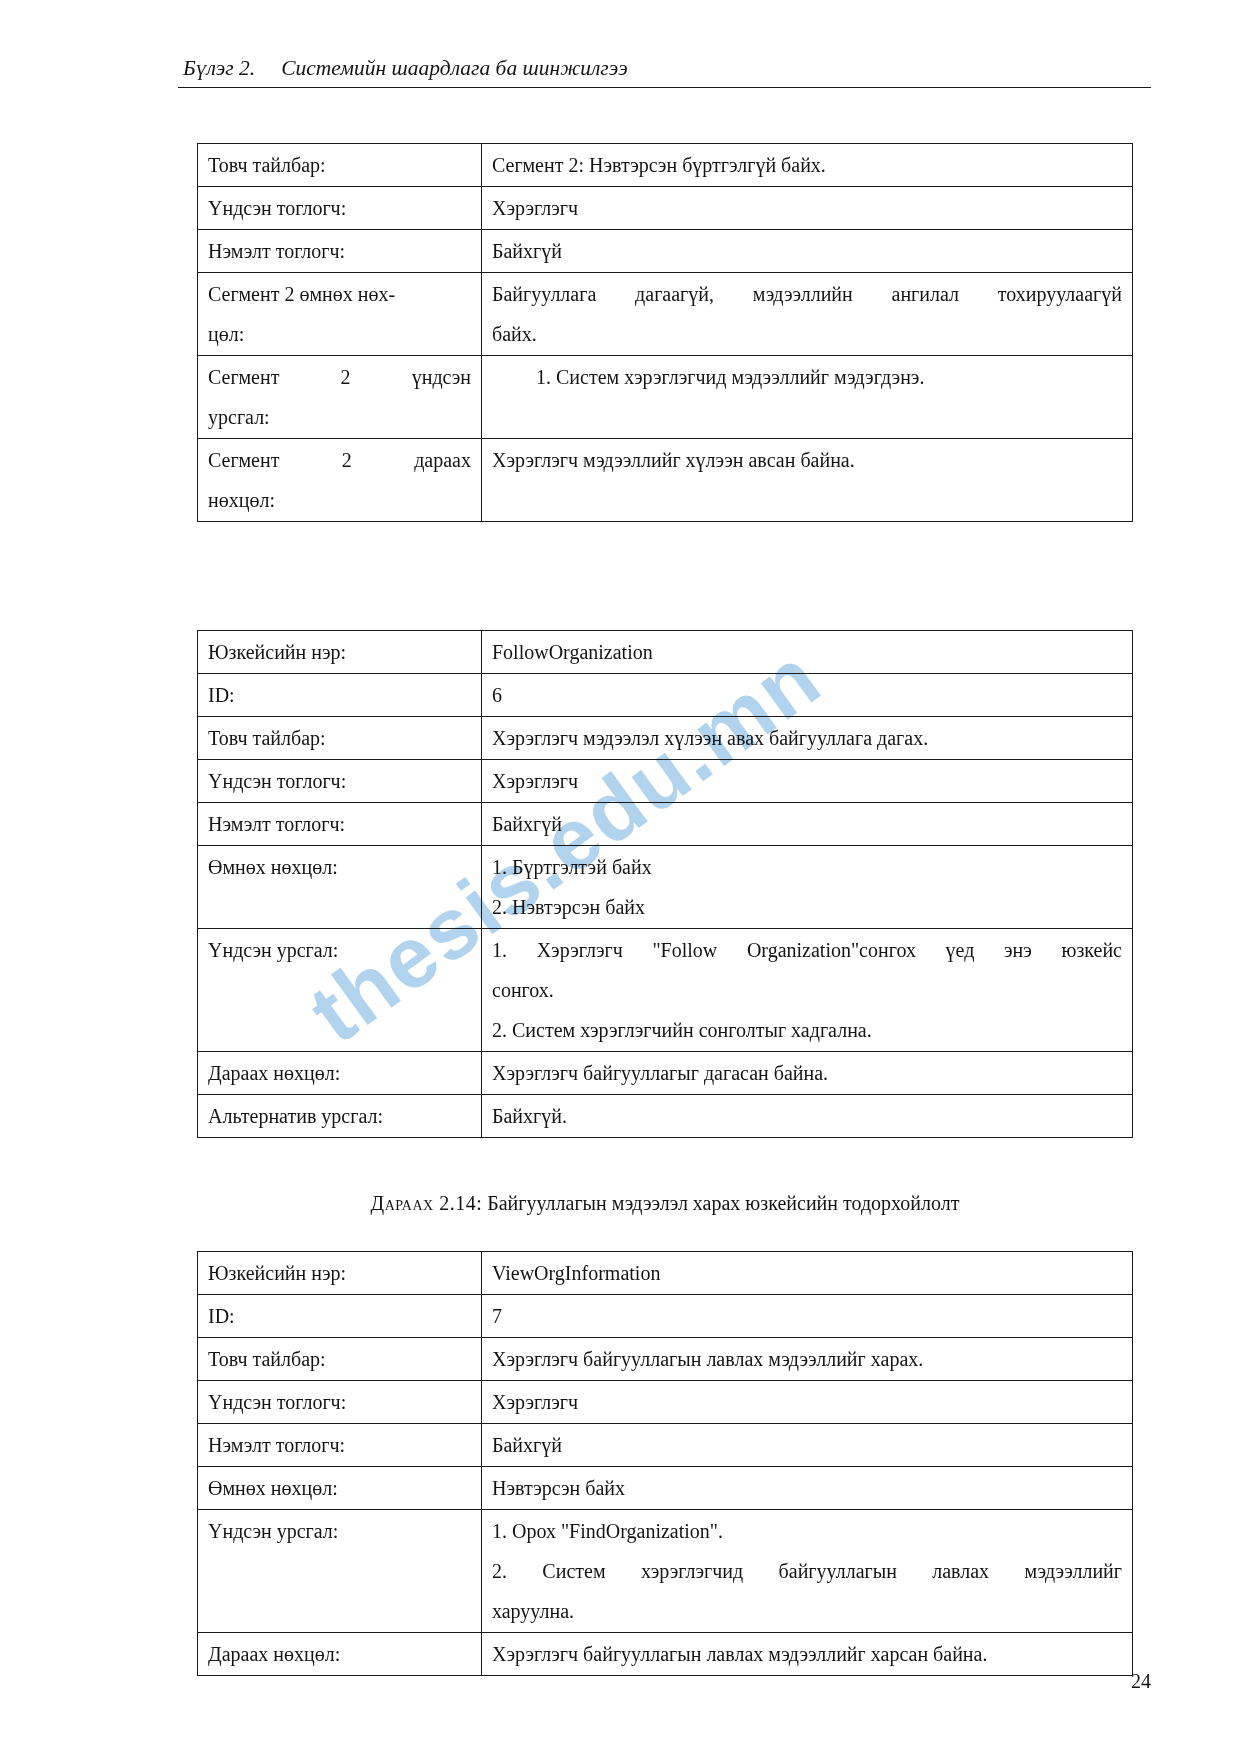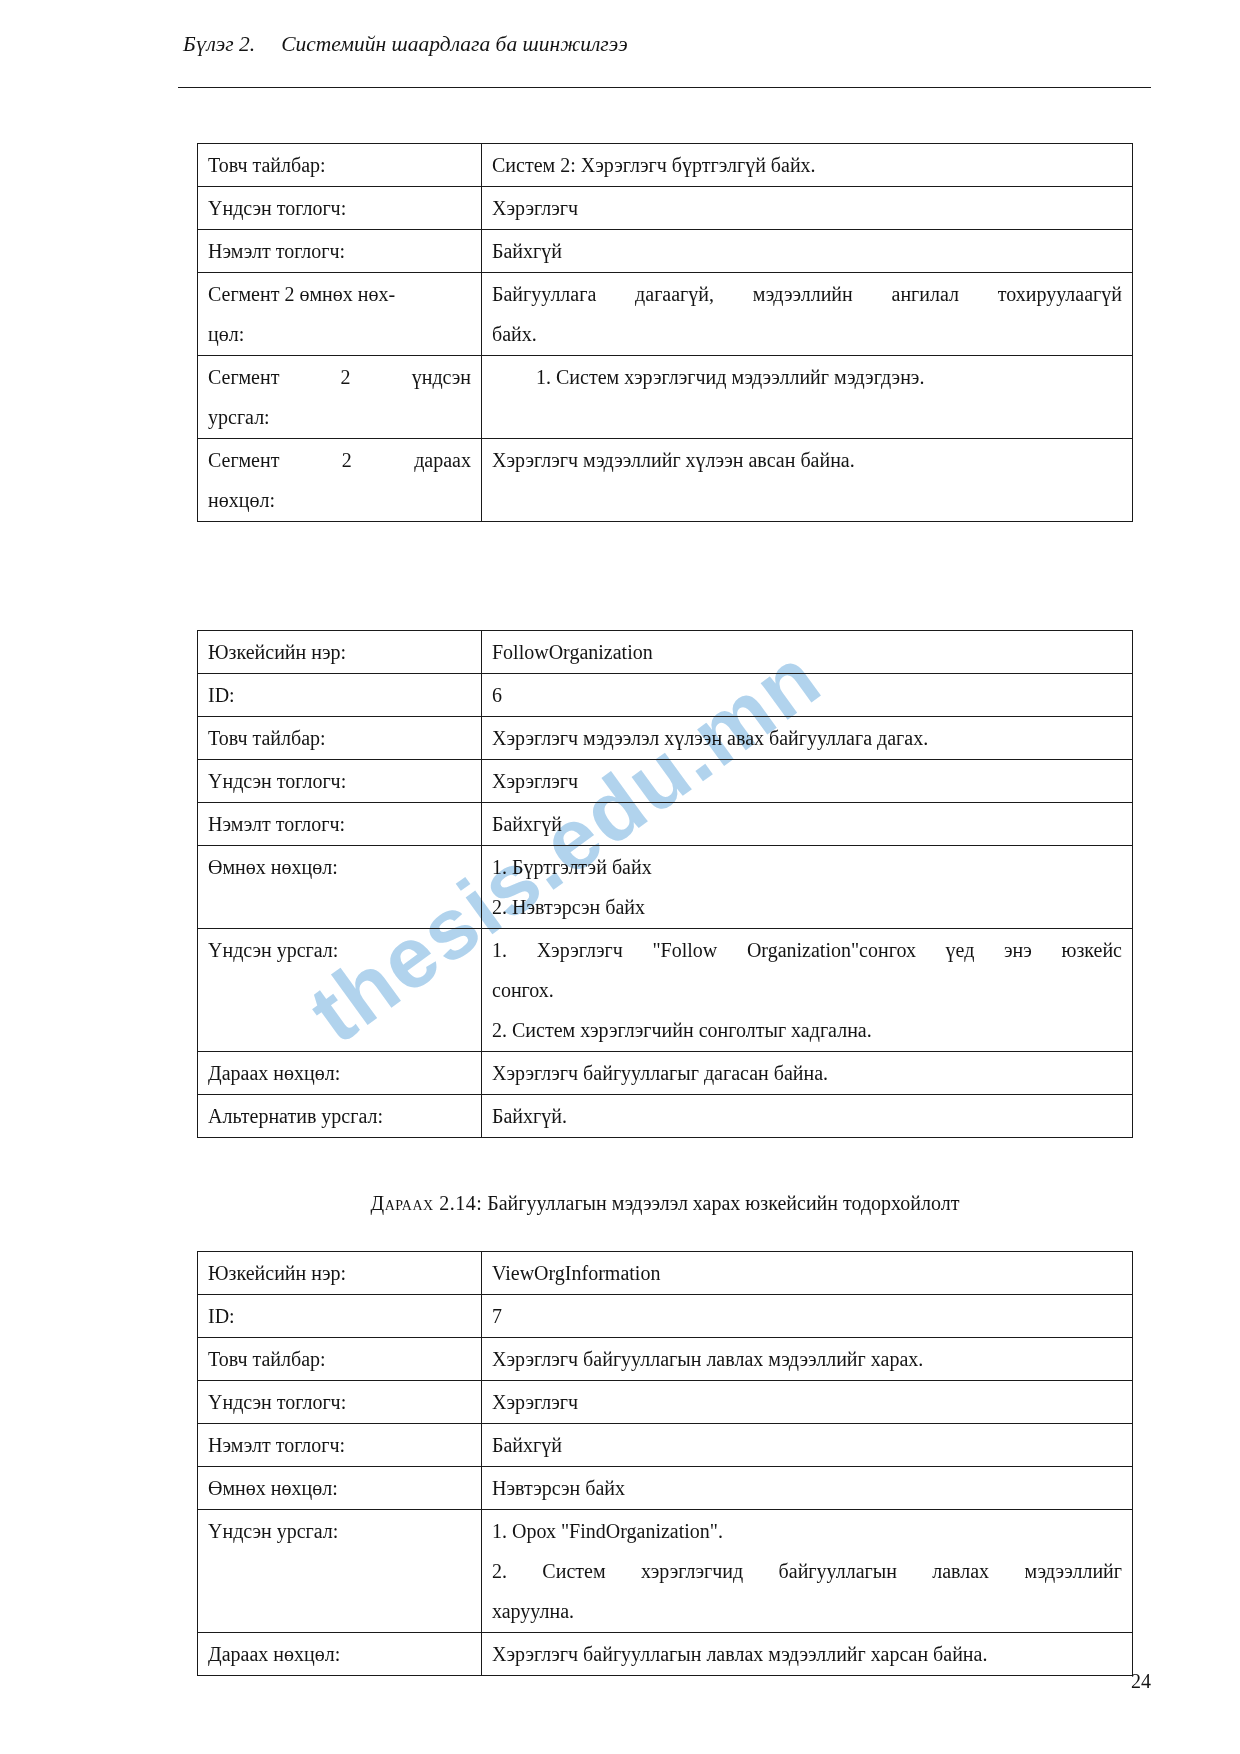--- a/index.html
+++ b/index.html
@@ -6,21 +6,21 @@
   .page{position:relative;width:1240px;height:1754px;background:#ffffff;margin:0 auto;
         overflow:hidden;font-family:"Liberation Serif","DejaVu Serif",serif;color:#141414;}
 
   
   .watermark{position:absolute;left:565px;top:845px;
              transform:translate(-50%,-50%) rotate(-36deg);
              font-family:"Liberation Sans","DejaVu Sans",sans-serif;
              font-weight:bold;font-size:86px;letter-spacing:2px;
              color:#a9cfec;opacity:.9;white-space:nowrap;z-index:0;}
 
-  .chapter-header{position:absolute;left:183px;top:32px;font-style:italic;
+  .chapter-header{position:absolute;left:183px;top:56px;font-style:italic;
                   font-size:21.5px;white-space:nowrap;z-index:1;}
   .chapter-header .num{margin-right:26px;}
   .headrule{position:absolute;left:178px;top:87px;width:973px;height:0;
             border-top:1.7px solid #1a1a1a;z-index:1;}
 
   table.uc{position:absolute;left:197px;border-collapse:collapse;table-layout:fixed;
            width:936px;z-index:1;background:transparent;}
   #t1{top:143px;} #t2{top:630px;} #t3{top:1251px;}
   table.uc td{border:1.6px solid #1a1a1a;padding:1px 10px;vertical-align:top;
               font-size:20px;background:transparent;}
@@ -50,21 +50,21 @@
   </div>
   <div class="headrule"></div>
 
   <table class="uc" id="t1">
     <tbody>
         <tr>
       <td class="c1">
             <div class="ln">Товч тайлбар:</div>
           </td>
       <td class="c2">
-            <div class="ln">Систем 2: Хэрэглэгч бүртгэлгүй байх.</div>
+            <div class="ln">Сегмент 2: Нэвтэрсэн бүртгэлгүй байх.</div>
           </td>
     </tr>
     <tr>
       <td class="c1">
             <div class="ln">Үндсэн тоглогч:</div>
           </td>
       <td class="c2">
             <div class="ln">Хэрэглэгч</div>
           </td>
     </tr>

